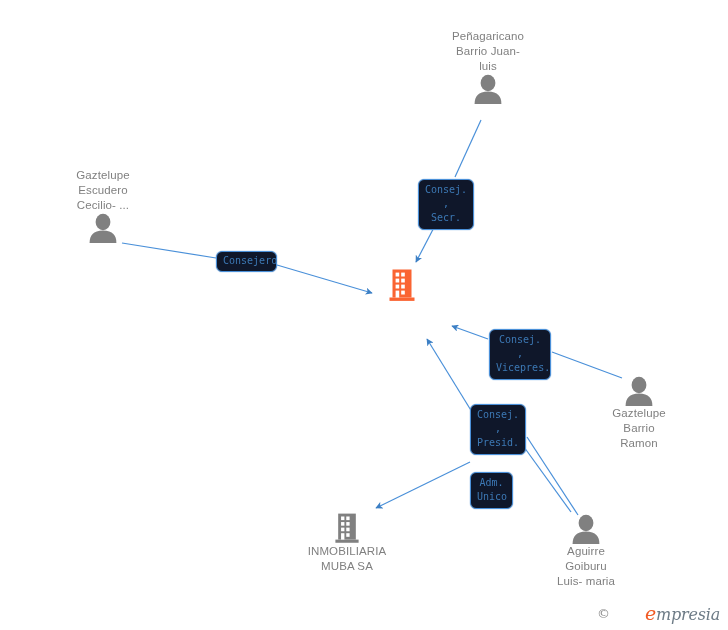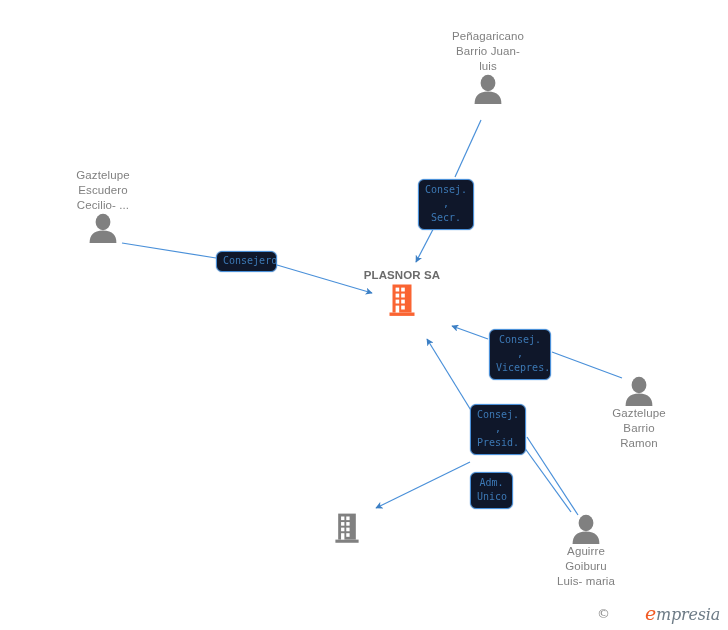--- a/index.html
+++ b/index.html
@@ -162,21 +162,20 @@
 Cecilio- ...</div>
     <div class="icon-holder">
       <svg class="person-icon" width="34" height="30" viewBox="0 0 34 30">
         <ellipse cx="17" cy="9" rx="7.4" ry="8.2" fill="#808080"></ellipse>
         <path d="M 17 17.5 C 7.2 17.5 3.6 22.4 3.6 30 L 30.4 30 C 30.4 22.4 26.8 17.5 17 17.5 Z" fill="#808080"></path>
       </svg>
     </div>
   </div>
 
   <div class="node" style="left:327px; top:268px;">
-    <div class="node-label company">PLASNOR SA</div>
     <div class="icon-holder" style="height:34px;">
       <svg class="building-icon" width="28" height="34" viewBox="0 0 28 34">
         <rect x="4.5" y="1.5" width="19" height="28" fill="#fa6432"></rect>
         <rect x="1.5" y="29.5" width="25" height="3.4" fill="#fa6432"></rect>
         <rect x="7.6" y="4.6" width="3.6" height="3.9" fill="#ffffff"></rect>
         <rect x="13.2" y="4.6" width="3.6" height="3.9" fill="#ffffff"></rect>
         <rect x="7.6" y="10.6" width="3.6" height="3.9" fill="#ffffff"></rect>
         <rect x="13.2" y="10.6" width="3.6" height="3.9" fill="#ffffff"></rect>
         <rect x="7.6" y="16.6" width="3.6" height="3.9" fill="#ffffff"></rect>
         <rect x="13.2" y="16.6" width="3.6" height="3.9" fill="#ffffff"></rect>
@@ -206,20 +205,22 @@
         <rect x="7.6" y="4.6" width="3.6" height="3.9" fill="#ffffff"></rect>
         <rect x="13.2" y="4.6" width="3.6" height="3.9" fill="#ffffff"></rect>
         <rect x="7.6" y="10.6" width="3.6" height="3.9" fill="#ffffff"></rect>
         <rect x="13.2" y="10.6" width="3.6" height="3.9" fill="#ffffff"></rect>
         <rect x="7.6" y="16.6" width="3.6" height="3.9" fill="#ffffff"></rect>
         <rect x="13.2" y="16.6" width="3.6" height="3.9" fill="#ffffff"></rect>
         <rect x="7.6" y="22.6" width="3.6" height="6.9" fill="#ffffff"></rect>
         <rect x="13.2" y="22.6" width="3.6" height="3.9" fill="#ffffff"></rect>
       </svg>
     </div>
+    <div class="node-label">INMOBILIARIA
+MUBA SA</div>
   </div>
 
   <div class="node" style="left:511px; top:514px;">
     <div class="icon-holder">
       <svg class="person-icon" width="34" height="30" viewBox="0 0 34 30">
         <ellipse cx="17" cy="9" rx="7.4" ry="8.2" fill="#808080"></ellipse>
         <path d="M 17 17.5 C 7.2 17.5 3.6 22.4 3.6 30 L 30.4 30 C 30.4 22.4 26.8 17.5 17 17.5 Z" fill="#808080"></path>
       </svg>
     </div>
     <div class="node-label">Aguirre

